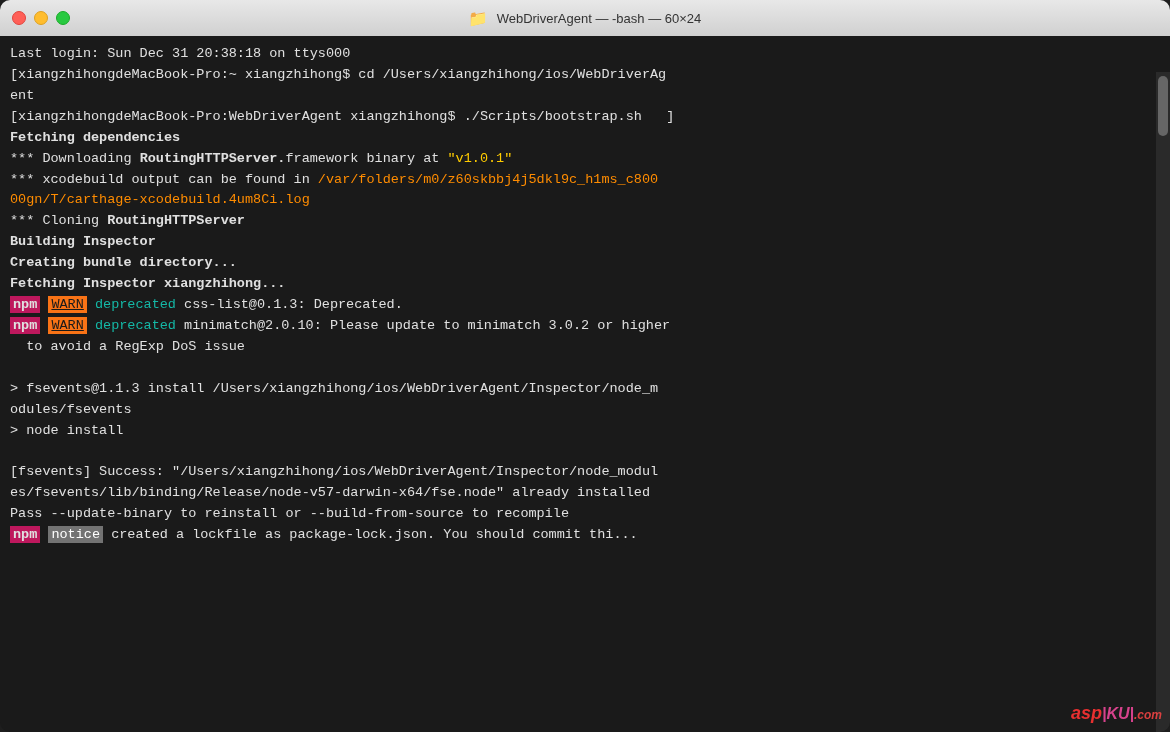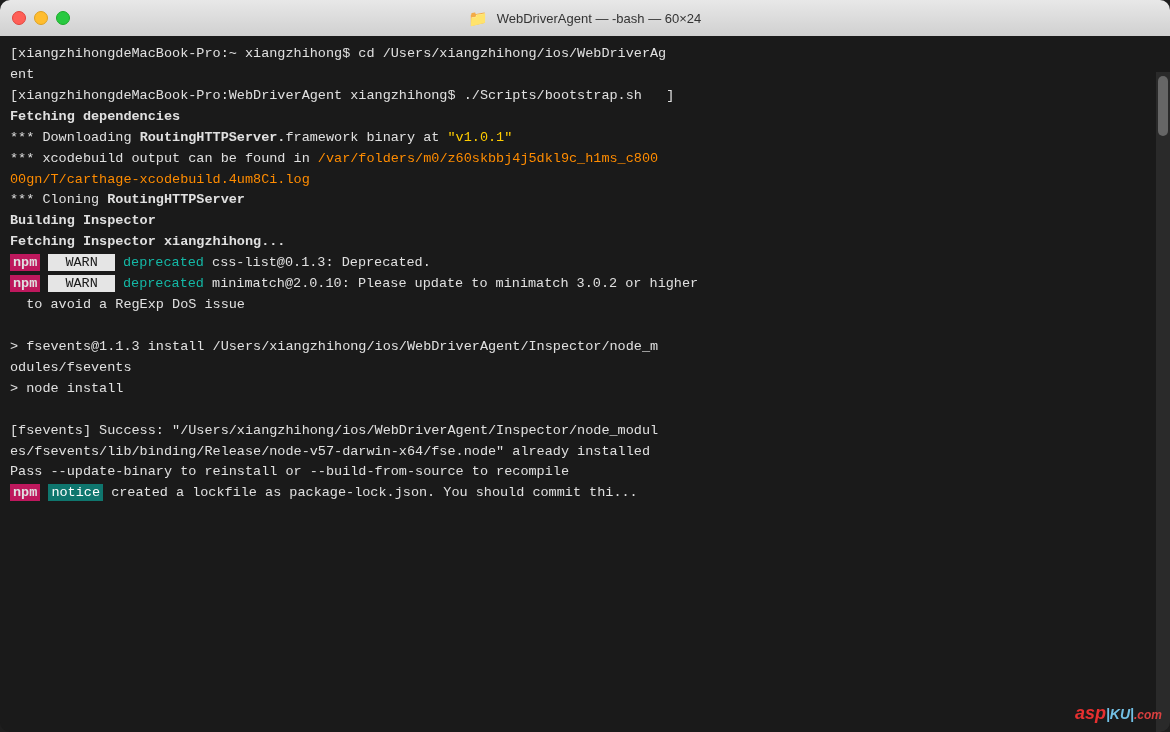--- a/index.html
+++ b/index.html
@@ -93,22 +93,22 @@
       position: relative;
     }
 
     .line { white-space: pre-wrap; word-break: break-all; }
 
     .white { color: #e0e0e0; }
     .bold { font-weight: bold; }
     .yellow { color: #ffcc00; }
     .orange-link { color: #ff8c00; }
     .red-dep { color: #14b8a6; }
-    .highlight-yellow { background: #e5e5e5; color: #1a1a1a; padding: 1px 17px; }
-    .highlight-notice { background: #0f766e; color: #fff; padding: 1px 3px; }
+    .highlight-yellow { background: #f97316; color: #1a1a1a; padding: 1px 3px; text-decoration: underline; }
+    .highlight-notice { background: #737373; color: #fff; padding: 1px 3px; }
     .npm-label-dark { background: #be185d; color: #e0e0e0; padding: 1px 3px; font-weight: bold; }
 
     .watermark {
       position: absolute;
       bottom: 8px;
       right: 8px;
       color: #ff4444;
       font-family: Arial, sans-serif;
       font-size: 18px;
       font-weight: bold;
@@ -134,41 +134,43 @@
     </div>
     <div class="title-bar-title">
       <span class="folder-icon">📁</span>
       <span>WebDriverAgent — -bash — 60×24</span>
     </div>
   </div>
 
   <div style="position:relative; flex:1; overflow:hidden;">
     <div class="terminal-body">
 
+      <div class="line white">Last login: Sun Dec 31 20:38:18 on ttys000</div>
       <div class="line white">[xiangzhihongdeMacBook-Pro:~ xiangzhihong$ cd /Users/xiangzhihong/ios/WebDriverAg<br>ent</div>
       <div class="line white">[xiangzhihongdeMacBook-Pro:WebDriverAgent xiangzhihong$ ./Scripts/bootstrap.sh   ]</div>
       <div class="line bold white">Fetching dependencies</div>
       <div class="line white">*** Downloading <span class="bold">RoutingHTTPServer.</span>framework binary at <span class="yellow">"v1.0.1"</span></div>
       <div class="line white">*** xcodebuild output can be found in <span class="orange-link">/var/folders/m0/z60skbbj4j5dkl9c_h1ms_c800<br>00gn/T/carthage-xcodebuild.4um8Ci.log</span></div>
       <div class="line white">*** Cloning <span class="bold">RoutingHTTPServer</span></div>
       <div class="line bold white">Building Inspector</div>
+      <div class="line bold white">Creating bundle directory...</div>
       <div class="line bold white">Fetching Inspector xiangzhihong...</div>
       <div class="line white"><span class="npm-label-dark">npm</span> <span class="highlight-yellow">WARN</span> <span class="red-dep">deprecated</span> css-list@0.1.3: Deprecated.</div>
       <div class="line white"><span class="npm-label-dark">npm</span> <span class="highlight-yellow">WARN</span> <span class="red-dep">deprecated</span> minimatch@2.0.10: Please update to minimatch 3.0.2 or higher<br>  to avoid a RegExp DoS issue</div>
       <div class="line white">&nbsp;</div>
       <div class="line white">&gt; fsevents@1.1.3 install /Users/xiangzhihong/ios/WebDriverAgent/Inspector/node_m<br>odules/fsevents</div>
       <div class="line white">&gt; node install</div>
       <div class="line white">&nbsp;</div>
       <div class="line white">[fsevents] Success: "/Users/xiangzhihong/ios/WebDriverAgent/Inspector/node_modul<br>es/fsevents/lib/binding/Release/node-v57-darwin-x64/fse.node" already installed</div>
       <div class="line white">Pass --update-binary to reinstall <span class="white">or</span> --build-from-source to recompile</div>
       <div class="line white"><span class="npm-label-dark">npm</span> <span class="highlight-notice">notice</span> created a lockfile as package-lock.json. You should commit thi...</div>
 
     </div>
 
     <div class="scrollbar-track">
       <div class="scrollbar-thumb"></div>
     </div>
 
     <div class="watermark">
-      <span style="color:#ff3333">asp</span><span style="color:#7dd3fc;font-size:14px">|KU|</span><span style="color:#ef4444;font-size:12px">.com</span>
+      <span style="color:#ff3333">asp</span><span style="color:#ec4899;font-size:16px">|KU|</span><span style="color:#ef4444;font-size:12px">.com</span>
     </div>
   </div>
 </div>
 
 </body></html>

